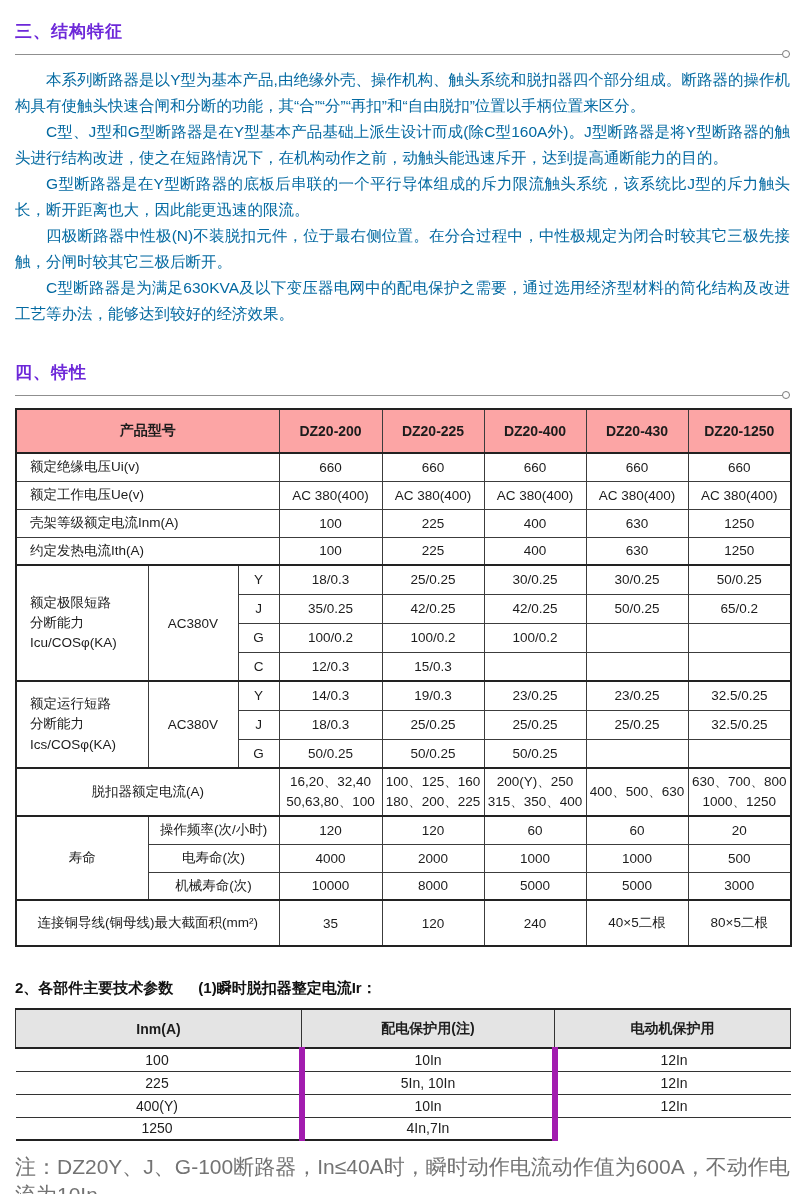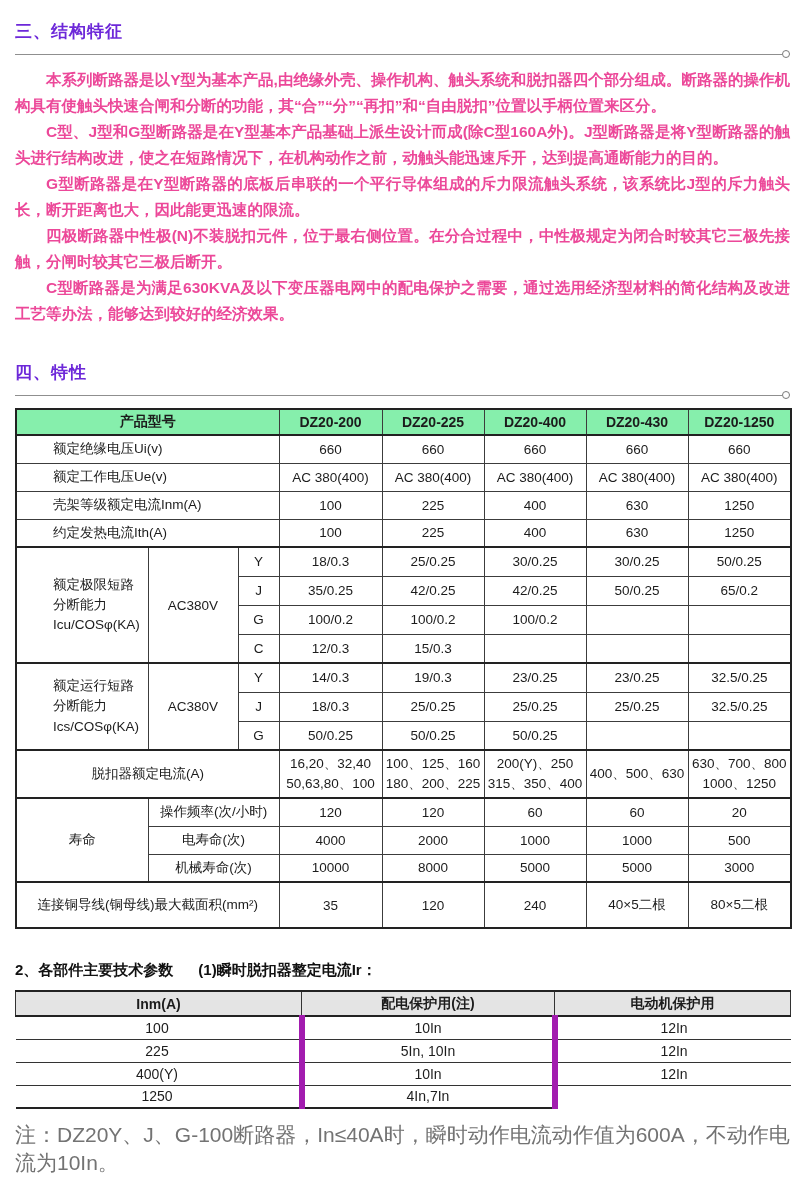--- a/index.html
+++ b/index.html
@@ -7,40 +7,40 @@
   .page {
     position:relative; width:806px; height:1194px; margin:0 auto;
     background:#ffffff; padding:20px 16px 0 15px; overflow:hidden;
     font-family:"Liberation Sans","DejaVu Sans",sans-serif; color:#1c1c1c;
   }
   .sec-heading { color:#6d28d9; font-size:17px; font-weight:bold; letter-spacing:1px; }
   .rule { display:flex; align-items:center; margin:7px 0 9px 0; width:775px; }
   .rule .line { flex:1; height:0; border-top:1px solid #8f8f8f; }
   .rule .dot { width:8px; height:8px; border:1px solid #7a7a7a; border-radius:50%; background:#fff; flex:0 0 auto; }
   .paras { width:775px; text-align:justify; }
-  .paras p { font-size:15.5px; line-height:26px; text-indent:2em; color:#ec4899;font-weight:bold; }
+  .paras p { font-size:15.5px; line-height:26px; text-indent:2em; color:#0369a1; }
   .subtitle { font-size:15px; font-weight:bold; color:#111; margin:10px 0 10px 0; }
   .subtitle .part2 { margin-left:25px; }
   .gap-lg { height:34px; }
   .gap-md { height:22px; }
 
   table { border-collapse:collapse; table-layout:fixed; width:775px; }
   .t1 { border:2px solid #222; font-size:13.5px; }
   .t1 th, .t1 td { border:1px solid #3c3c3c; text-align:center; vertical-align:middle; padding:2px 3px; }
-  .t1 th { background:#86efac; font-size:14px; font-weight:bold; height:26px; }
+  .t1 th { background:#fca5a5; font-size:14px; font-weight:bold; height:44px; }
   .t1 td { height:28px; }
-  .t1 .lab-left { text-align:left; padding-left:36px; }
+  .t1 .lab-left { text-align:left; padding-left:13px; }
   .t1 .pre { white-space:pre-line; line-height:1.45; }
   .t1 .thick-b { border-bottom:2px solid #222; }
   .t1 .row-type td { height:29px; }
   .t1 .row-trip td { height:48px; }
   .t1 .grp-label { line-height:1.5; }
 
   .t2 { font-size:14px; border-top:2px solid #222; }
-  .t2 th { background:#e4e4e4; border:1px solid #333; border-top:2px solid #222; border-bottom:2px solid #222; font-weight:bold; height:25px; text-align:center; }
+  .t2 th { background:#e4e4e4; border:1px solid #333; border-top:2px solid #222; border-bottom:2px solid #222; font-weight:bold; height:39px; text-align:center; }
   .t2 td { border-bottom:1px solid #333; text-align:center; height:23px; }
   .t2 td + td { border-left:6px solid #a21caf; }
   .t2 tr.last td { border-bottom:2px solid #222; }
   .t2 tr.last td:last-child { border-bottom:none; }
   .note { font-size:21px; margin-top:12px; color:#737373; }
 </style>
 </head>
 <body>
 
 <div class="page">

